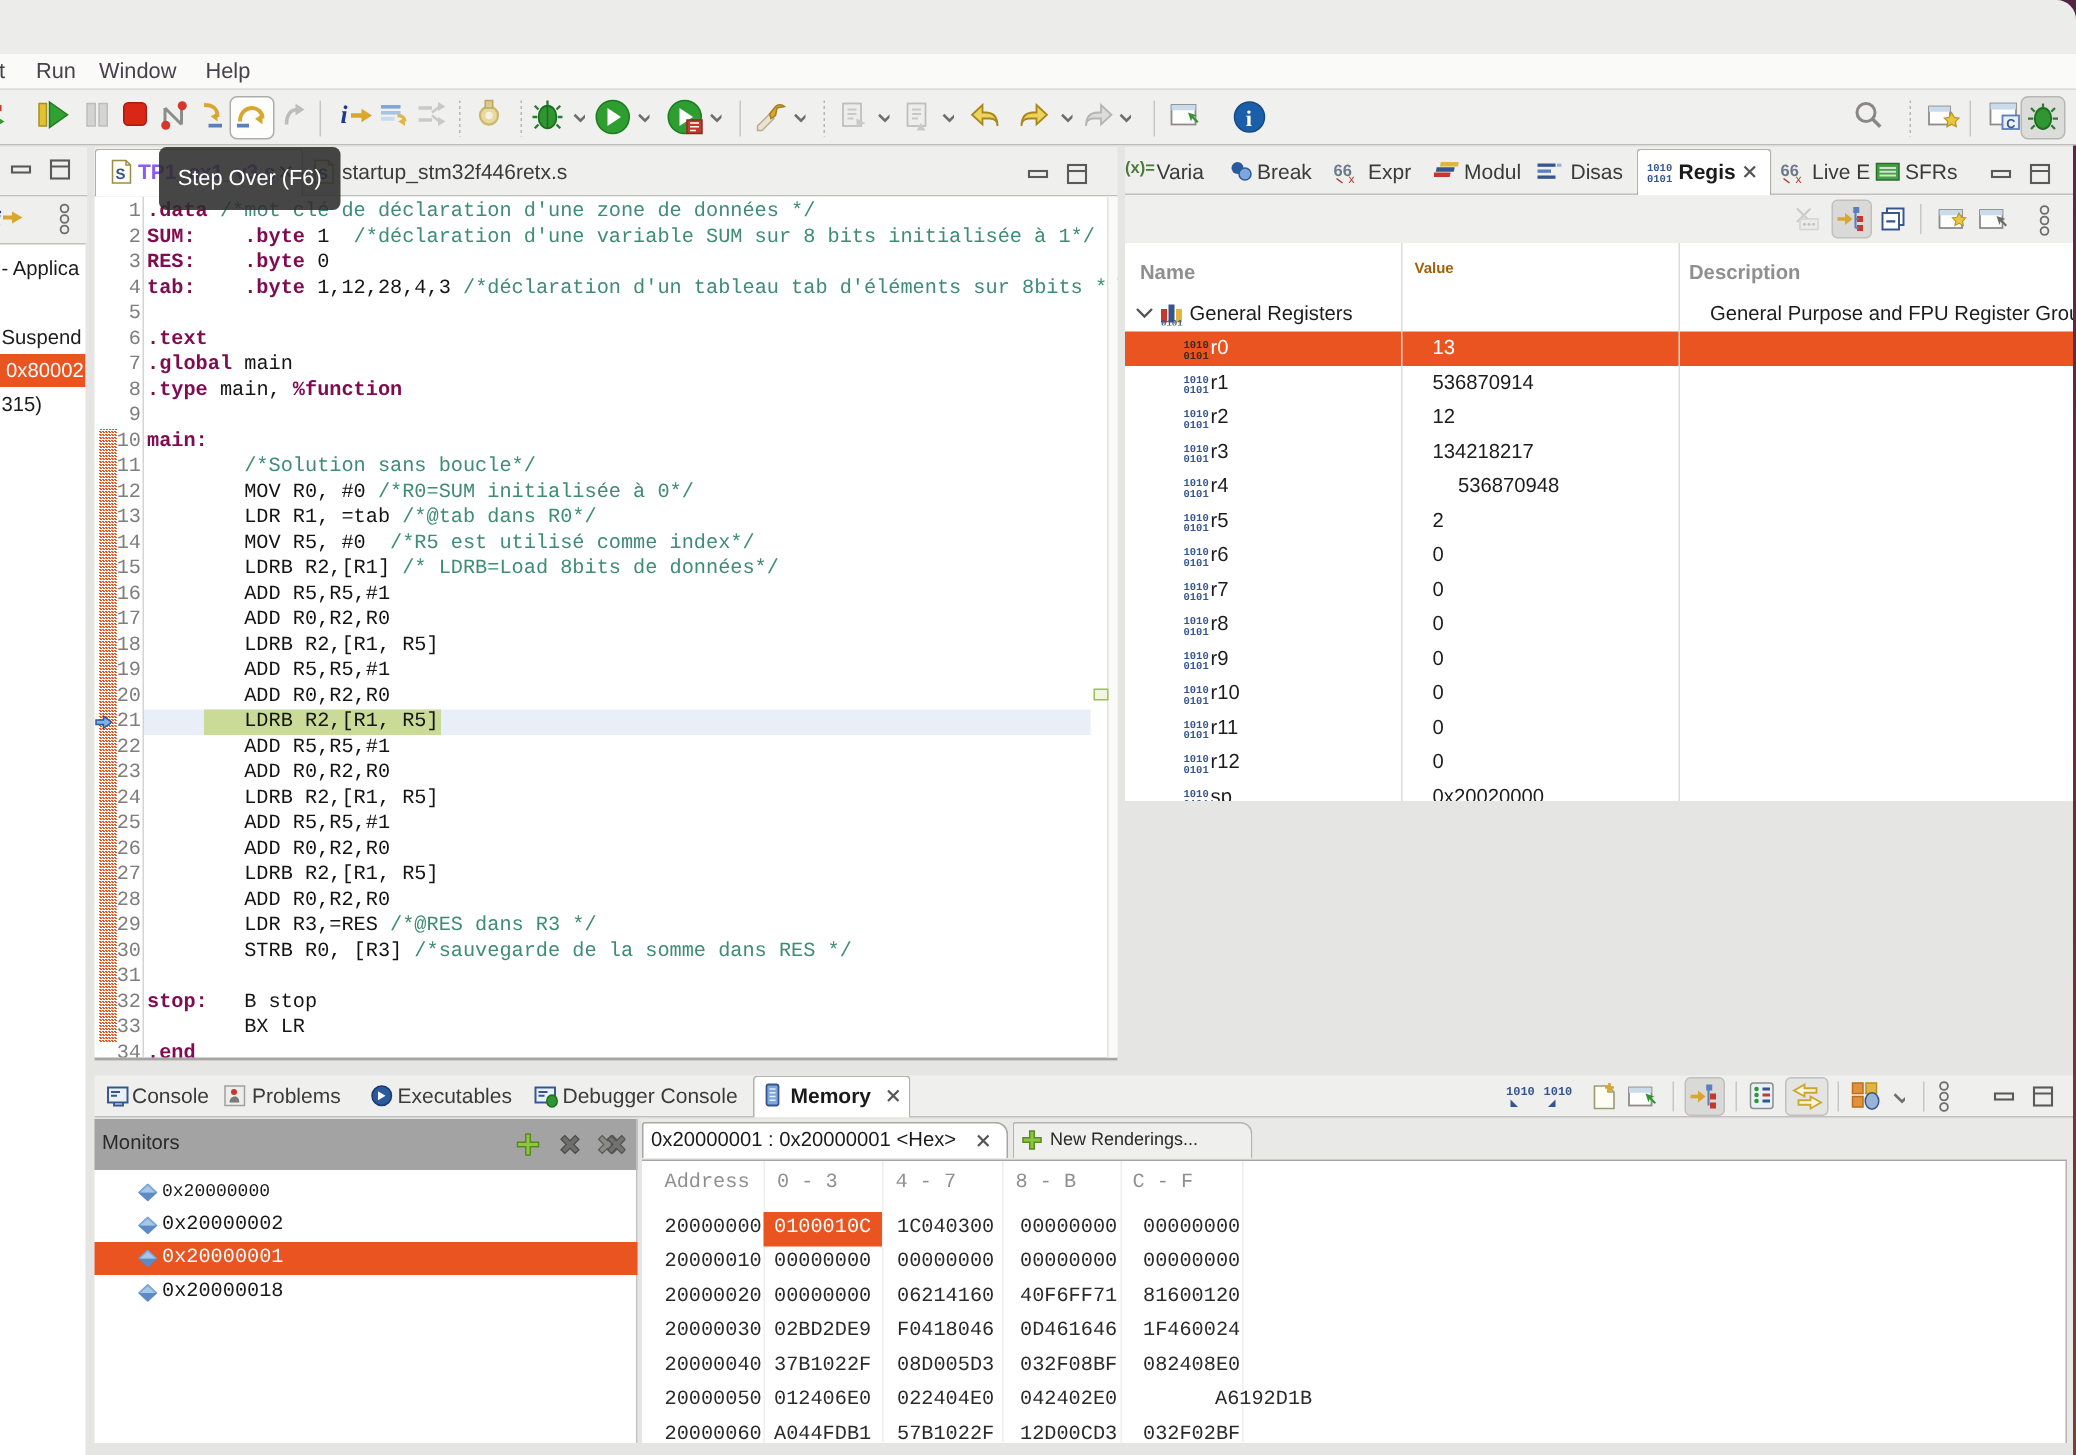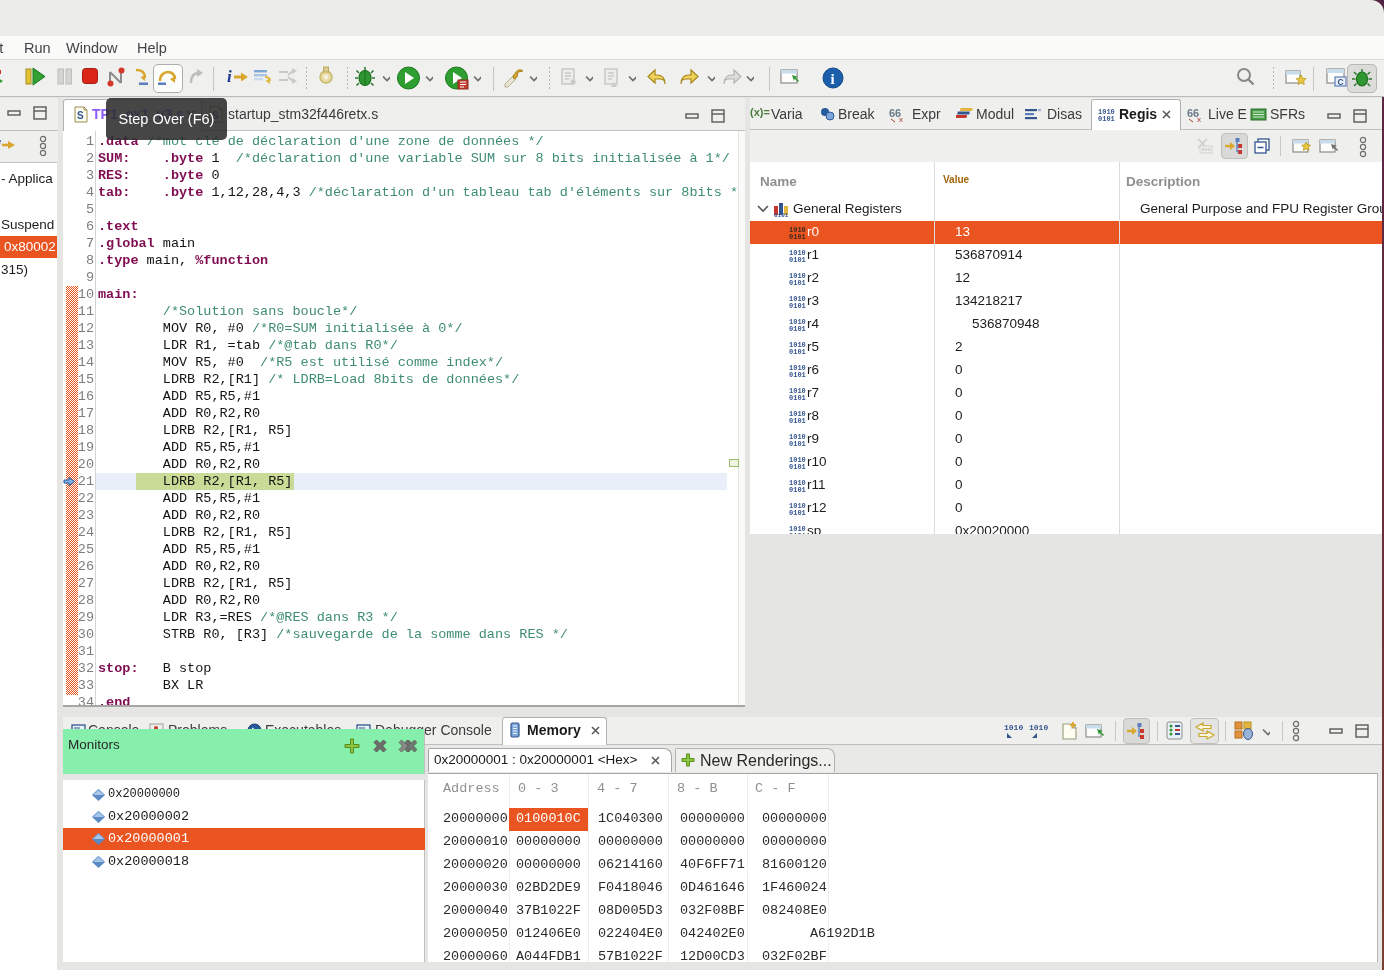--- a/index.html
+++ b/index.html
@@ -672,21 +672,21 @@
             <circle cx="5" cy="19" r="2.6" fill="none" stroke="#6E6E6C" stroke-width="1.2"></circle>
           </svg>
       <svg class="abs" style="left:1265px;top:9px;" width="16" height="12">
             <rect x="2" y="3" width="12" height="4" fill="none" stroke="#5A5A58" stroke-width="1.4"></rect>
           </svg>
       <svg class="abs" style="left:1291px;top:6px;" width="16" height="16">
             <rect x="2" y="2" width="12" height="12" fill="none" stroke="#5A5A58" stroke-width="1.4"></rect>
             <path d="M2 6h12" stroke="#5A5A58" stroke-width="1.4"></path>
           </svg>
       </div>
-      <div class="abs" style="left:0;top:12px;width:362px;height:45px;background:#86efac;border-right:1px solid #C2C0BE;">
+      <div class="abs" style="left:0;top:29px;width:362px;height:34px;background:#a3a3a3;border-right:1px solid #C2C0BE;">
       <div class="abs" style="left:5px;top:8px;font-size:13.5px;color:#2a2a2a;">Monitors</div>
       <svg class="abs" style="left:281px;top:9px;" width="16" height="16">
             <path d="M6.5 1h3v5.5H15v3H9.5V15h-3V9.5H1v-3h5.5z" fill="#8DC63F" stroke="#5A8A1F" stroke-width="1"></path>
           </svg>
       <svg class="abs" style="left:309px;top:9px;" width="16" height="16">
             <path d="M2 4.5L4.5 2 8 5.5 11.5 2 14 4.5 10.5 8l3.5 3.5-2.5 2.5L8 10.5 4.5 14 2 11.5 5.5 8z" fill="#6E6E6C" stroke="#4A4A48" stroke-width=".8"></path>
           </svg>
       <svg class="abs" style="left:334px;top:9px;" width="20" height="16">
             <path d="M2 4.5L4.5 2 8 5.5 11.5 2 14 4.5 10.5 8l3.5 3.5-2.5 2.5L8 10.5 4.5 14 2 11.5 5.5 8z" fill="#8A8A88" stroke="#5A5A58" stroke-width=".8"></path>
             <path d="M8 4.5L10.5 2 14 5.5 17.5 2 20 4.5 16.5 8l3.5 3.5-2.5 2.5L14 10.5 10.5 14 8 11.5 11.5 8z" fill="#6E6E6C" stroke="#4A4A48" stroke-width=".8" opacity=".9"></path>
@@ -722,21 +722,21 @@
       <div class="abs" style="left:365px;top:29px;width:956px;height:216px;background:#E9E9E7;">
       <div class="abs" style="left:0;top:2px;width:244px;height:24px;background:#FFF;border:1px solid #A8A6A4;border-bottom:none;border-radius:2px 8px 0 0;"></div>
       <div class="abs" style="left:6px;top:6px;font-size:13.5px;color:#1a1a1a;white-space:nowrap;">0x20000001 : 0x20000001 &lt;Hex&gt;</div>
       <svg class="abs" style="left:222px;top:9px;" width="11" height="11">
             <path d="M2 2l7 7M9 2l-7 7" stroke="#555" stroke-width="1.5"></path>
           </svg>
       <div class="abs" style="left:247px;top:2px;width:160px;height:24px;background:#EFEFED;border:1px solid #B5B3B1;border-bottom:none;border-radius:2px 8px 0 0;"></div>
       <svg class="abs" style="left:253px;top:7px;" width="14" height="14">
             <path d="M5.5 1h3v4.5H13v3H8.5V13h-3V8.5H1v-3h4.5z" fill="#8DC63F" stroke="#5A8A1F" stroke-width="1"></path>
           </svg>
-      <div class="abs" style="left:272px;top:6px;font-size:16px;color:#2a2a2a;">New Renderings...</div>
+      <div class="abs" style="left:272px;top:6px;font-size:12px;color:#2a2a2a;">New Renderings...</div>
       <div class="abs" style="left:0;top:27px;width:950px;height:189px;background:#FFF;border-top:1px solid #A8A6A4;border-right:1px solid #B5B3B1;">
       <div class="abs" style="left:81px;top:0;width:1px;height:188px;background:#EFEFEF;"></div>
       <div class="abs" style="left:160px;top:0;width:1px;height:188px;background:#EFEFEF;"></div>
       <div class="abs" style="left:240px;top:0;width:1px;height:188px;background:#EFEFEF;"></div>
       <div class="abs" style="left:319px;top:0;width:1px;height:188px;background:#EFEFEF;"></div>
       <div class="abs" style="left:400px;top:0;width:1px;height:188px;background:#EFEFEF;"></div>
       <div class="abs mono" style="left:15px;top:7px;font-size:13.5px;color:#909090;">Address</div>
       <div class="abs mono" style="left:90px;top:7px;font-size:13.5px;color:#909090;">0 - 3</div>
       <div class="abs mono" style="left:169px;top:7px;font-size:13.5px;color:#909090;">4 - 7</div>
       <div class="abs mono" style="left:249px;top:7px;font-size:13.5px;color:#909090;">8 - B</div>

